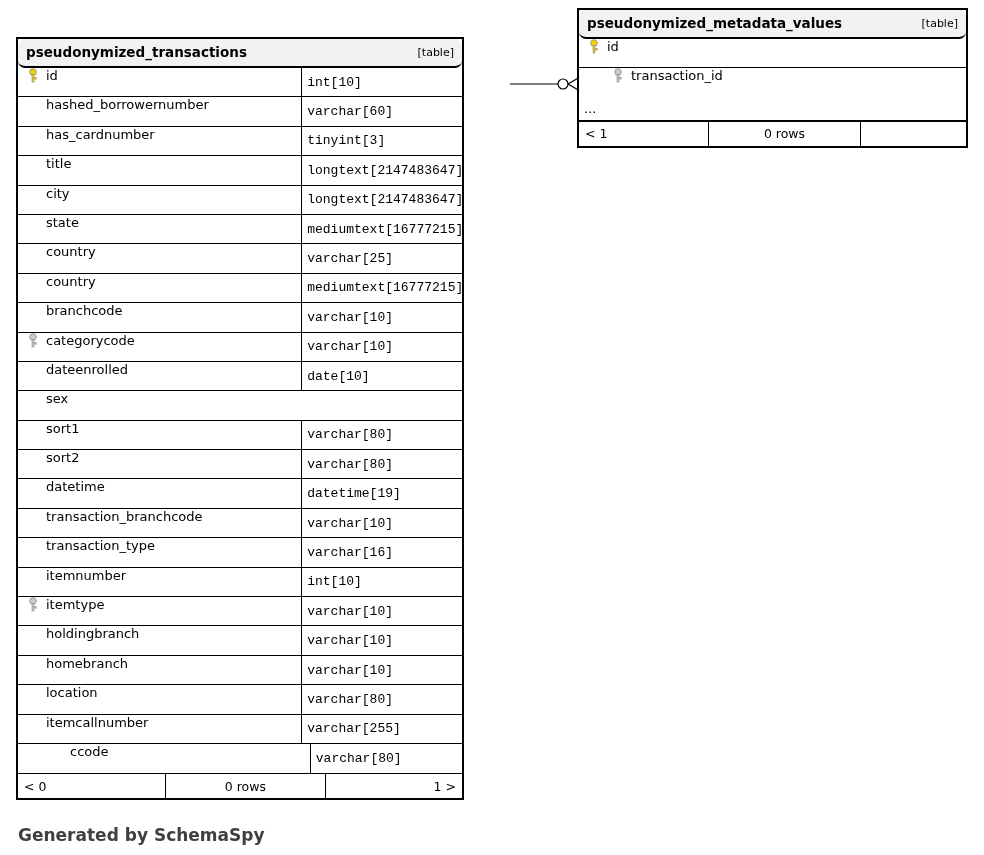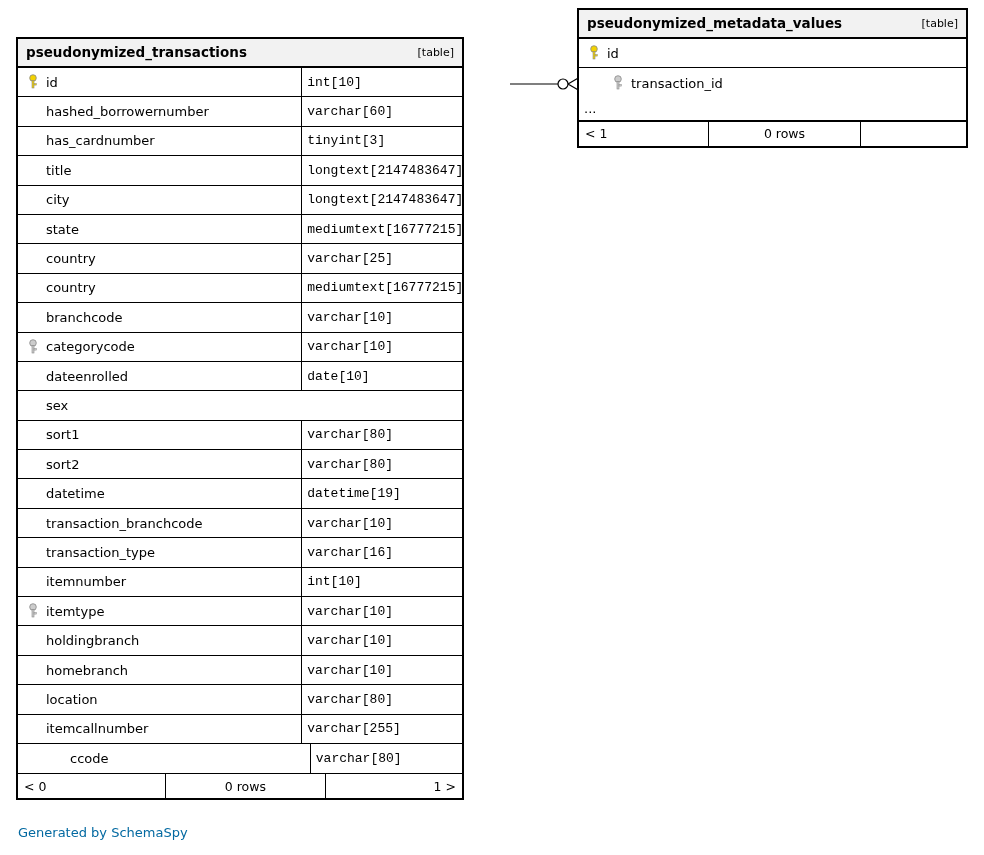--- a/index.html
+++ b/index.html
@@ -26,20 +26,21 @@
 
   .table-header {
     display: flex;
     align-items: center;
     justify-content: space-between;
     background: #f2f2f2;
     border-bottom: 2px solid #000000;
     padding: 5px 8px 6px 8px;
     box-sizing: border-box;
     height: 29px;
+    border-radius: 7px;
   }
   .table-title {
     font-weight: bold;
     font-size: 13.5px;
     color: #000000;
     white-space: nowrap;
   }
   .table-tag {
     font-size: 11px;
     color: #000000;
@@ -53,21 +54,21 @@
     box-sizing: border-box;
     height: 29.4px;
   }
   .row:last-of-type {
     border-bottom: none;
     padding-left: 24px;
   }
 
   .col-name {
     display: flex;
-    align-items: center;
+    align-items: flex-start;
     box-sizing: border-box;
     padding-left: 6px;
     overflow: hidden;
     white-space: nowrap;
   }
   .col-type {
     display: flex;
     align-items: center;
     box-sizing: border-box;
     padding-left: 5px;
@@ -157,23 +158,24 @@
     top: 68px;
     width: 72px;
     height: 32px;
     pointer-events: none;
   }
 
   .generated {
     position: absolute;
     left: 18px;
     top: 825px;
-    font-size: 13px;
-    color: #0369a1;
+    font-size: 17px;
+    color: #404040;
     white-space: nowrap;
+    font-weight: bold;
   }
 </style>
 </head>
 <body>
 
 <div class="table-box" id="main-table">
   <div class="table-header">
     <span class="table-title">pseudonymized_transactions</span>
     <span class="table-tag">[table]</span>
   </div>

